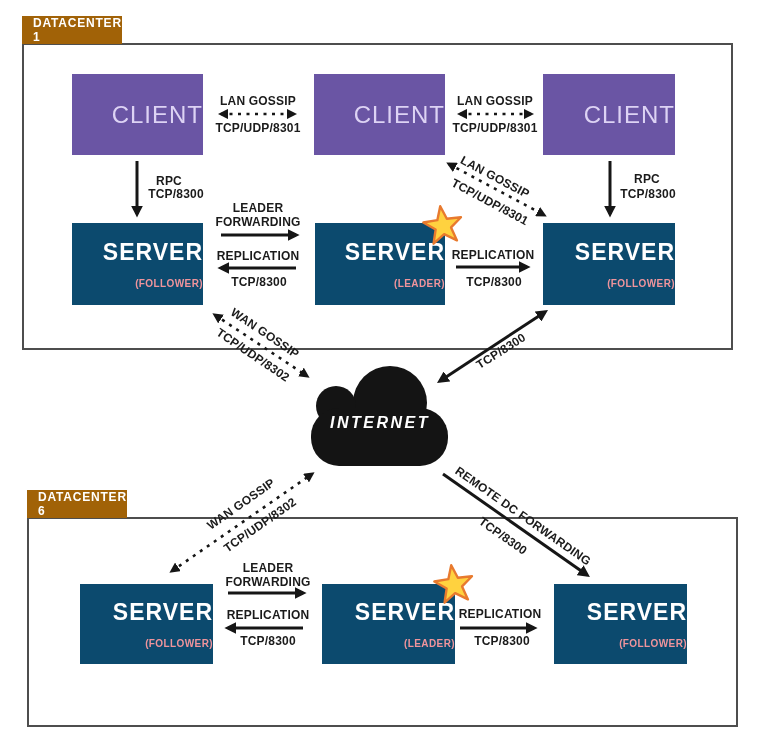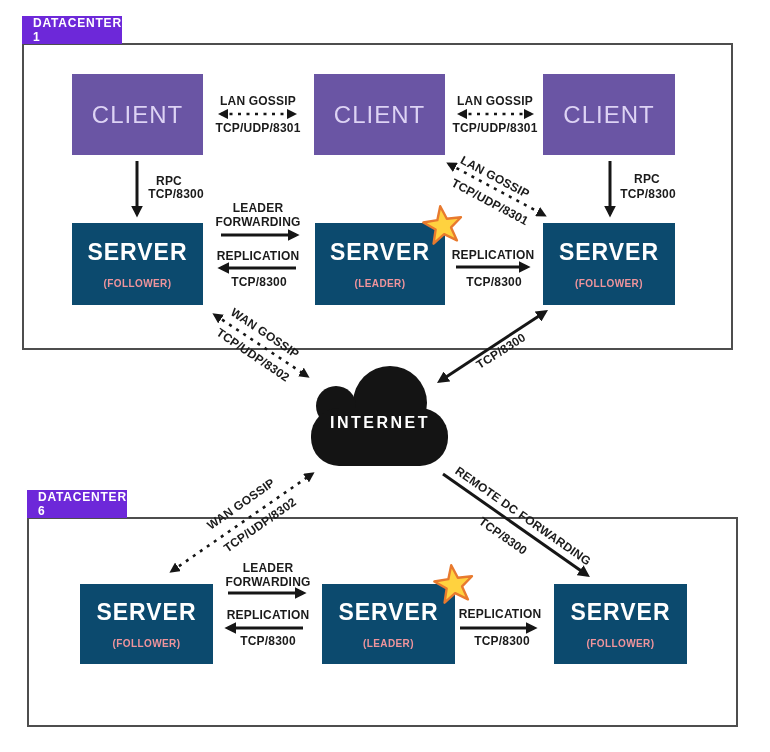--- a/index.html
+++ b/index.html
@@ -1,31 +1,31 @@
 <!DOCTYPE html>
 <html><head>
 <meta charset="utf-8">
 <style>
   html,body{margin:0;padding:0;background:#ffffff;}
   .canvas{position:relative;width:770px;height:752px;background:#ffffff;overflow:hidden;
           font-family:"Liberation Sans",sans-serif;}
   .dc-rect{position:absolute;border:2px solid #4e4e4e;box-sizing:border-box;background:transparent;}
-  .dc-tab{position:absolute;background:#6d28d9;color:#ffffff;font-size:12px;font-weight:bold;
+  .dc-tab{position:absolute;background:#a16207;color:#ffffff;font-size:12px;font-weight:bold;
           letter-spacing:0.8px;display:flex;align-items:center;padding-left:11px;box-sizing:border-box;}
-  .box{position:absolute;display:flex;flex-direction:column;align-items:center;justify-content:center;
+  .box{position:absolute;display:flex;flex-direction:column;align-items:flex-end;justify-content:center;
        box-sizing:border-box;}
   .client{background:#6a55a4;}
   .server{background:#0c4a6e;}
   .box-title{font-size:23px;font-weight:bold;letter-spacing:1px;color:#ffffff;}
   .client .box-title{color:#ddd3f4;font-weight:normal;font-size:24px;}
   .box-sub{font-size:10px;font-weight:bold;color:#ef949c;letter-spacing:0.4px;margin-top:12px;}
   .lbl{position:absolute;transform:translate(-50%,-50%);font-size:12px;font-weight:bold;
        color:#1b1b1b;white-space:nowrap;letter-spacing:0.2px;}
   .internet-label{position:absolute;transform:translate(-50%,-50%);color:#ffffff;font-size:16px;
-       font-weight:bold;letter-spacing:2.5px;}
+       font-weight:bold;letter-spacing:2.5px;font-style:italic;}
   .overlay{position:absolute;left:0;top:0;}
   .watermark{position:absolute;left:518px;top:724px;width:250px;color:#c8c8c8;font-size:14px;
        white-space:nowrap;opacity:0.9;}
 </style>
 </head>
 <body>
 
 <div class="canvas">
 
   <div class="dc-rect" style="left:22px;top:43px;width:711px;height:307px"></div>

